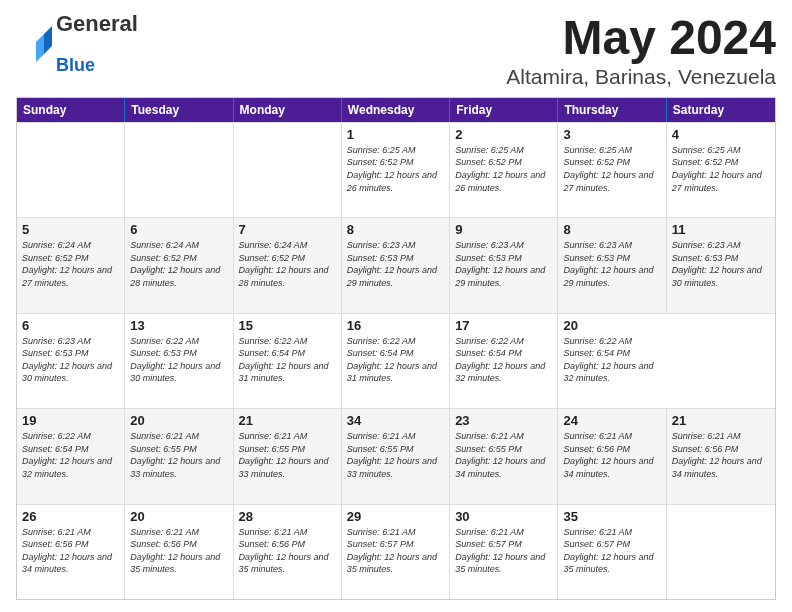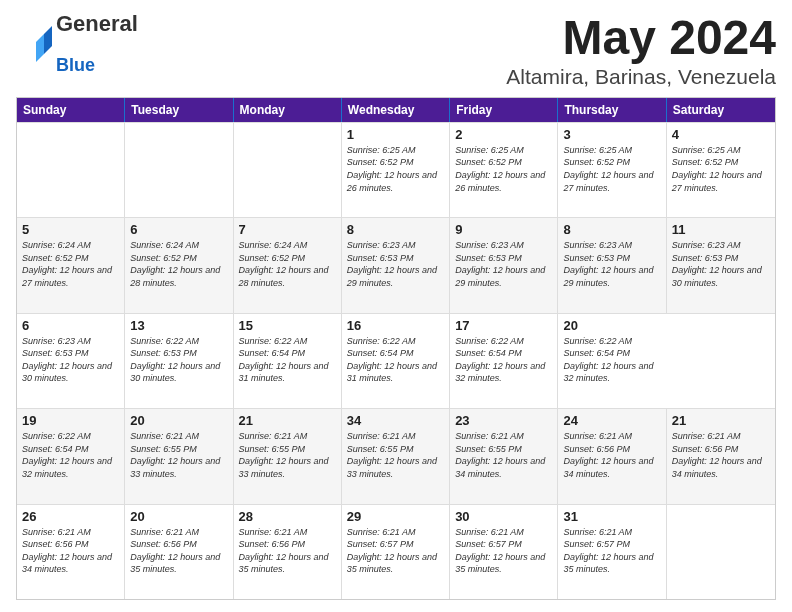--- a/index.html
+++ b/index.html
@@ -359,21 +359,21 @@
 and 35 minutes.</div>
           </div>
           <div class="cal-cell">
             <div class="day-num">30</div>
             <div class="day-info">Sunrise: 6:21 AM
 Sunset: 6:57 PM
 Daylight: 12 hours
 and 35 minutes.</div>
           </div>
           <div class="cal-cell">
-            <div class="day-num">31</div>
+            <div class="day-num">35</div>
             <div class="day-info">Sunrise: 6:21 AM
 Sunset: 6:57 PM
 Daylight: 12 hours
 and 35 minutes.</div>
           </div>
           <div class="cal-cell"></div>
         </div>
       </div>
   </div>
 </div>

